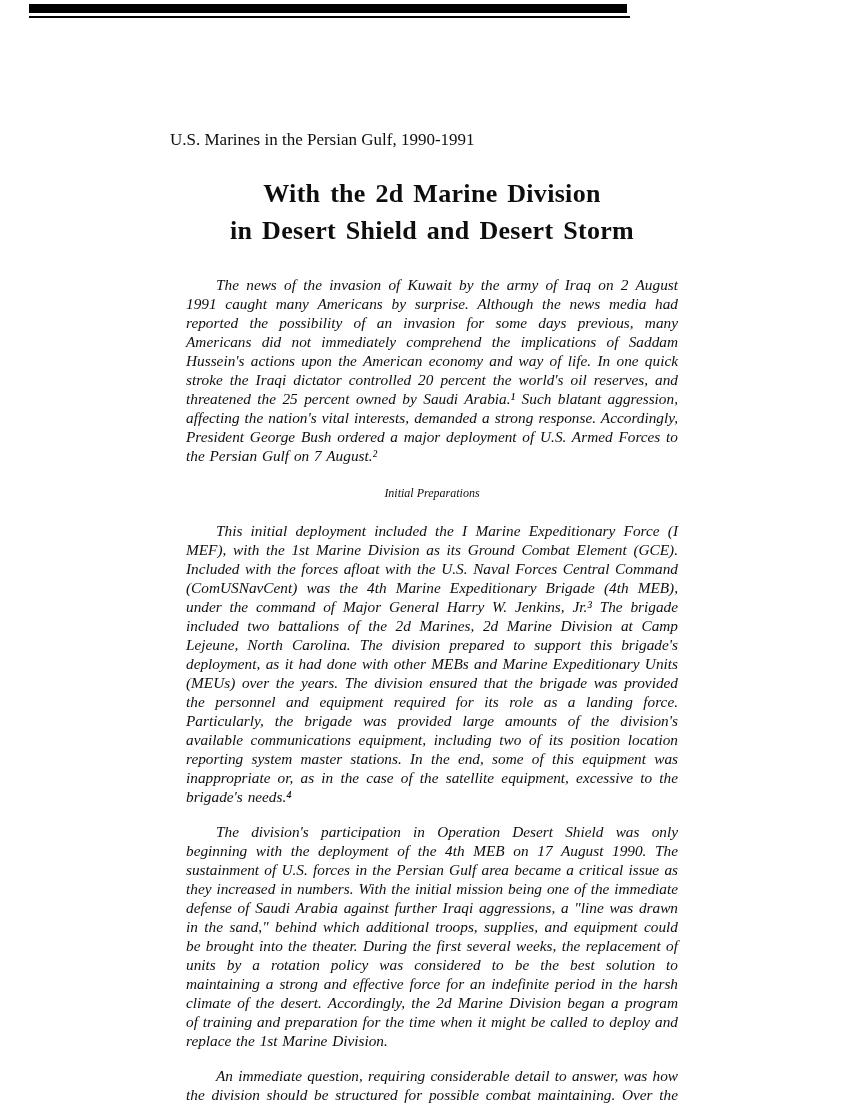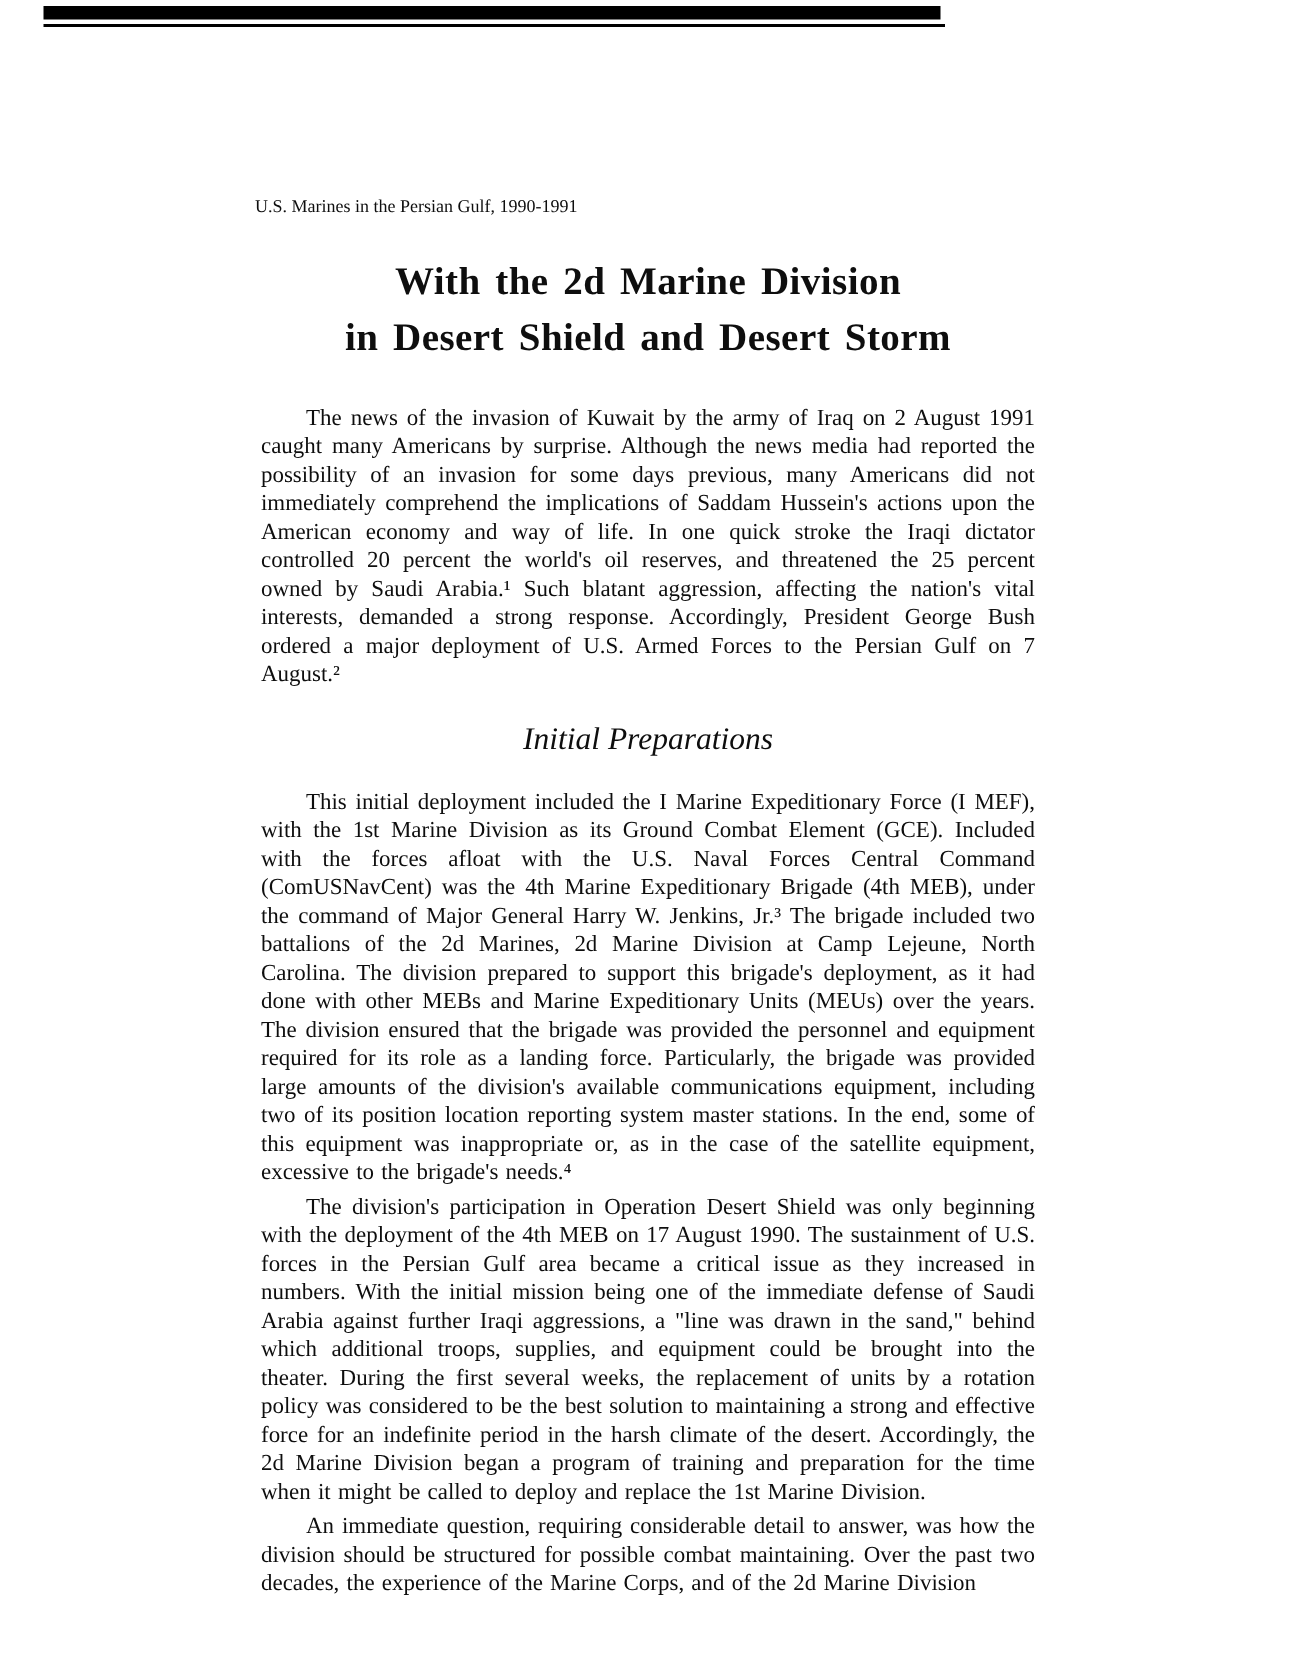--- a/index.html
+++ b/index.html
@@ -32,46 +32,47 @@
     height: 2px;
     background: #000000;
   }
   .content {
     position: absolute;
     left: 170px;
     top: 130px;
     width: 524px;
   }
   .running-header {
-    font-size: 12px;
+    font-size: 17px;
     line-height: 1.2;
     margin: 0 0 26px 0;
   }
   .chapter-title {
     font-size: 26px;
     font-weight: bold;
     line-height: 1.4;
     letter-spacing: 0.3px;
     word-spacing: 3px;
     margin: 0 0 26px 0;
     text-align: center;
   }
   .body-text p {
     font-size: 15.3px;
     line-height: 19px;
     text-align: justify;
     text-indent: 30px;
-    margin: 4px;
+    margin: 16px;
     word-spacing: 1px;
+    font-style: italic;
   }
   .section-heading {
     text-align: center;
     font-style: italic;
     font-weight: normal;
-    font-size: 21px;
+    font-size: 12px;
     line-height: 1.2;
     margin: 21px 0 20px 0;
   }
 </style>
 </head>
 <body>
 
 <div class="page">
   <div class="scan-bar"></div>
   <div class="scan-line"></div>

